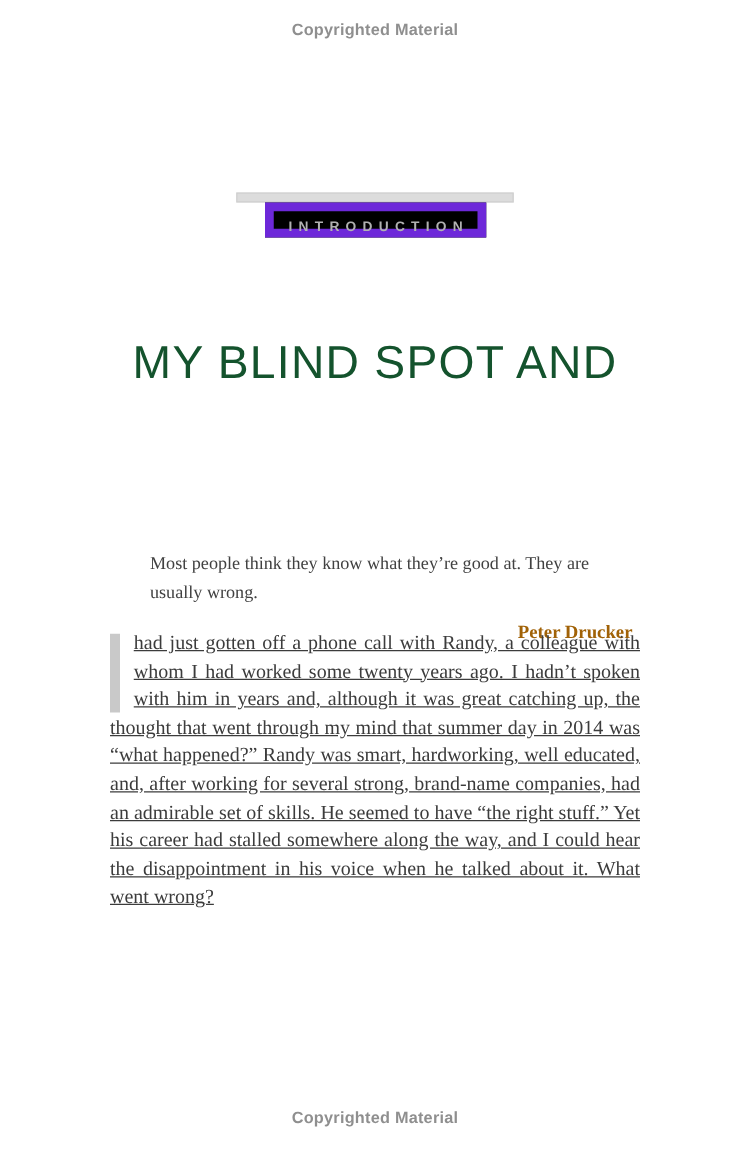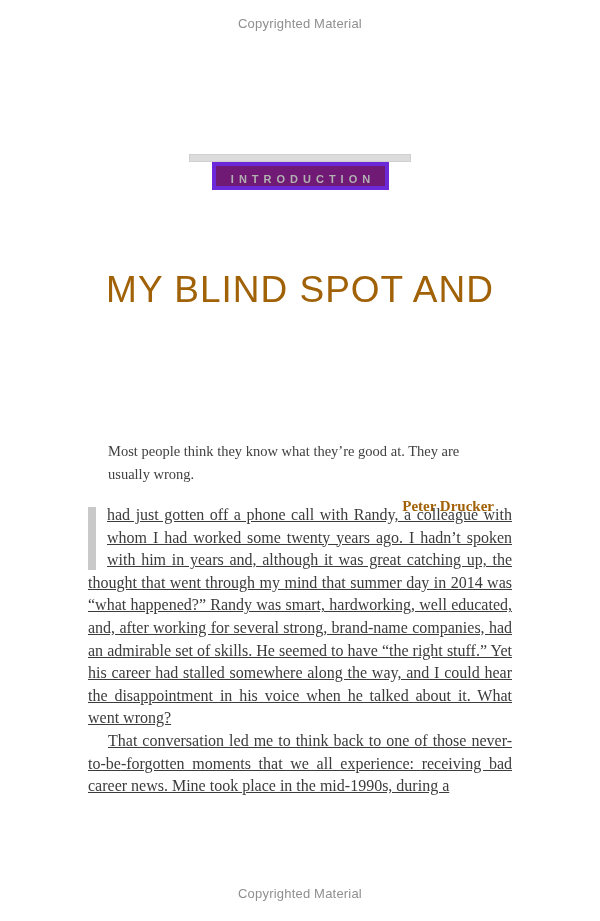--- a/index.html
+++ b/index.html
@@ -12,61 +12,61 @@
   }
   .page {
     position: absolute; inset: 0;
     width: 600px; height: 921px;
     background: #ffffff;
   }
   .copyright {
     position: absolute; left: 0; width: 600px;
     text-align: center;
     font-family: "Liberation Sans", sans-serif;
-    font-size: 13px; font-weight: normal;
+    font-size: 13px; font-weight: bold;
     color: #8f8f8f;
     letter-spacing: 0.2px;
   }
   .copyright.top { top: 16px; }
   .copyright.bottom { top: 886px; }
 
   .kicker-bar {
     position: absolute; top: 154px; left: 189px;
     width: 222px; height: 8px;
     background: #dcdcdc;
     border: 1px solid #cfcfcf;
     box-sizing: border-box;
   }
   .kicker-box {
     position: absolute; top: 162px; left: 212px;
     width: 177px; height: 28px;
-    border: 4px solid #6d28d9;
+    border: 7px solid #6d28d9;
     box-sizing: border-box;
-    background: #701a75;
+    background: #000000;
     text-align: center;
     line-height: 26px;
     font-family: "Liberation Sans", sans-serif;
     font-size: 11px; font-weight: bold;
     letter-spacing: 5px; text-indent: 5px;
     color: #b1b1b1;
   }
 
   .book-title {
     position: absolute; top: 244px; left: 0; width: 600px;
     text-align: center;
     font-family: "Liberation Sans", sans-serif;
     font-weight: 300;
     font-size: 37px;
     line-height: 41px;
     letter-spacing: 1px;
-    color: #a16207;
+    color: #14532d;
   }
 
   .epigraph {
-    position: absolute; top: 440px; left: 108px; width: 386px;
+    position: absolute; top: 440px; left: 120px; width: 386px;
     font-size: 14.5px;
     line-height: 23px;
     color: #414141;
   }
   .epigraph-text { margin: 0; text-align: left; }
   .epigraph-attribution {
     margin: 9px 0 0 0;
     text-align: right;
     font-weight: bold;
     font-size: 15px;
@@ -111,18 +111,17 @@
 
   <div class="epigraph">
     <p class="epigraph-text">Most people think they know what they’re good at. They are usually wrong.</p>
     <p class="epigraph-attribution">Peter Drucker</p>
   </div>
 
   <div class="body-text">
     <p>
       <span class="dropcap">I</span><span>had just gotten off a phone call with Randy, a colleague with whom I had worked some twenty years ago. I hadn’t spoken with him in years and, although it was great catching up, the thought that went through my mind that summer day in 2014 was “what happened?” Randy was smart, hardworking, well educated, and, after working for several strong, brand-name companies, had an admirable set of skills. He seemed to have “the right stuff.” Yet his career had stalled somewhere along the way, and I could hear the disappointment in his voice when he talked about it. What went wrong?</span>
     </p>
-    <p class="para2">That conversation led me to think back to one of those never-to-be-forgotten moments that we all experience: receiving bad career news. Mine took place in the mid-1990s, during a</p>
   </div>
 
   <div class="copyright bottom">Copyrighted Material</div>
 
 </div>
 
 </body></html>

